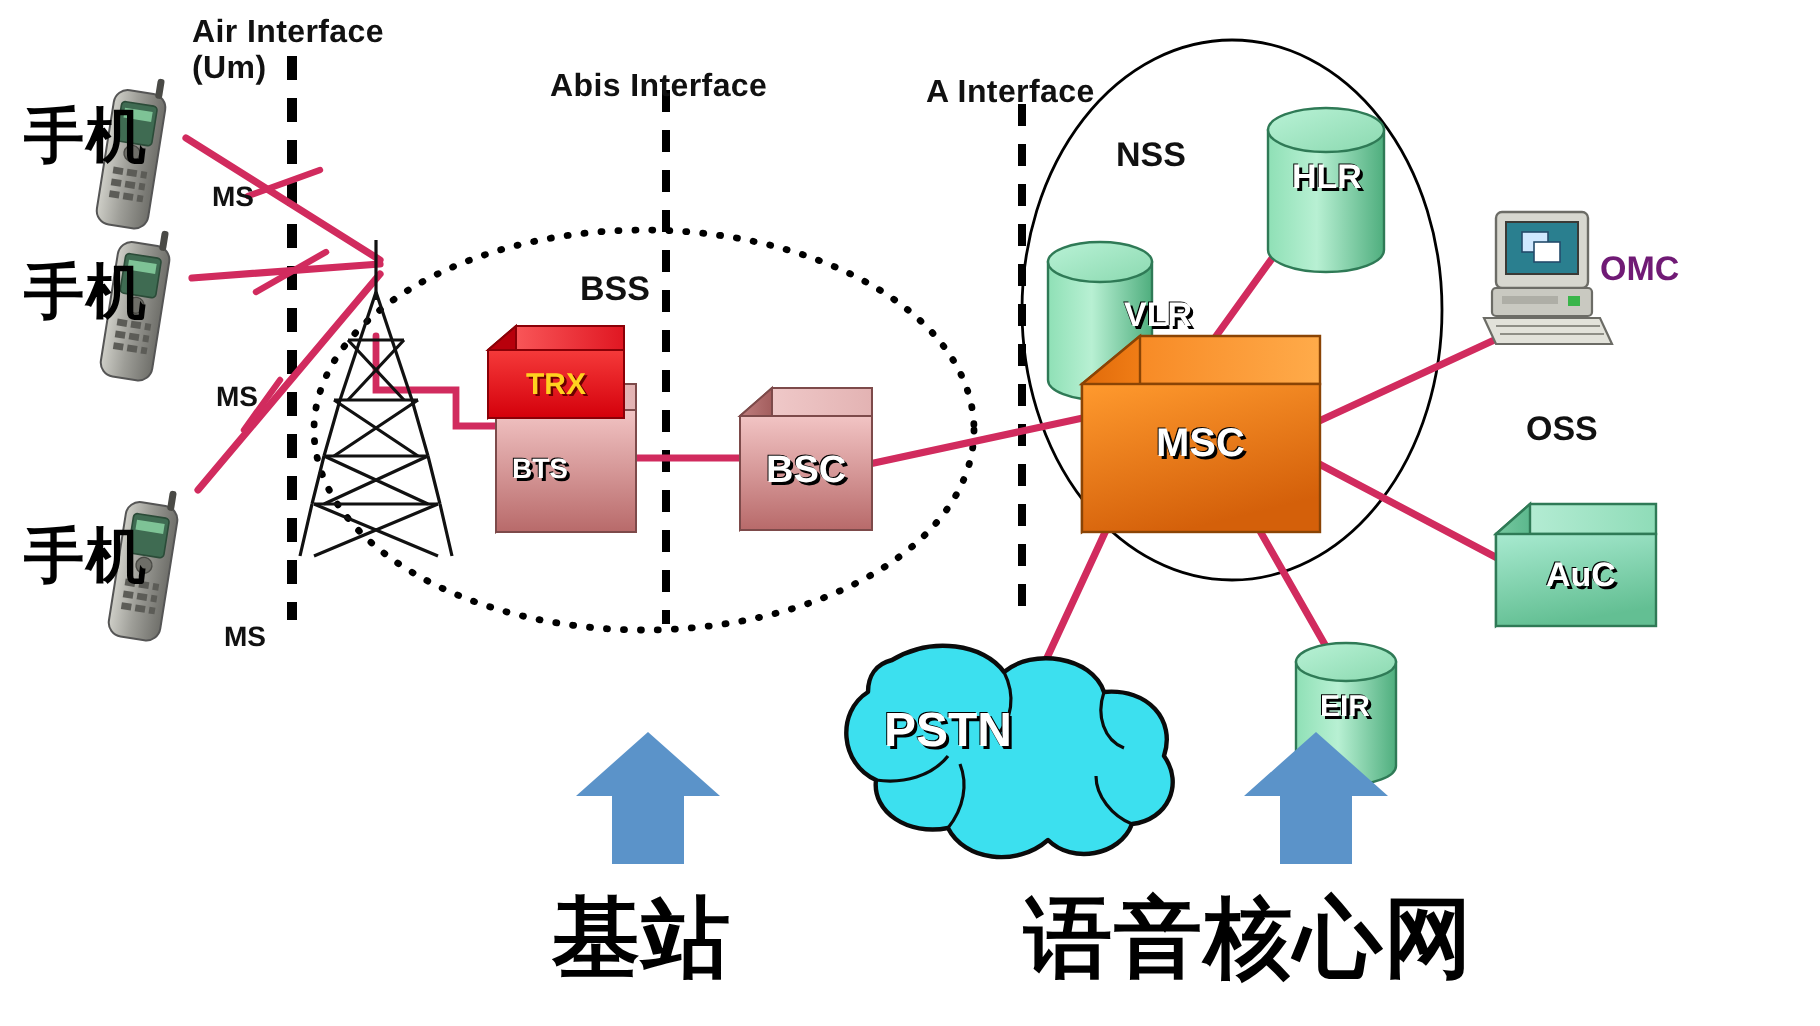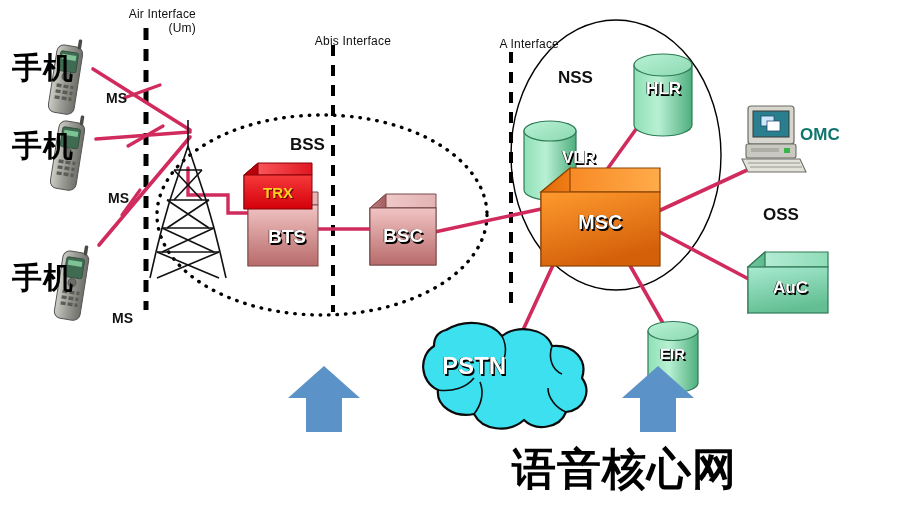--- a/index.html
+++ b/index.html
@@ -1,20 +1,20 @@
 <!DOCTYPE html>
 <html><head>
 <meta charset="utf-8">
 <style>
   html,body{margin:0;padding:0;background:#ffffff;}
   body{font-family:"Liberation Sans","DejaVu Sans",sans-serif;}
   #stage{position:relative;width:910px;height:513px;background:#fff;overflow:hidden;}
   #svg-layer{position:absolute;left:0;top:0;width:910px;height:513px;}
   .lbl{position:absolute;color:#111;white-space:nowrap;}
-  .iface-lbl{font-size:12px;font-weight:normal;text-align:right;line-height:1.15;letter-spacing:.2px;}
+  .iface-lbl{font-size:16px;font-weight:bold;text-align:left;line-height:1.15;letter-spacing:.2px;}
   .grp-lbl{font-size:17px;font-weight:bold;color:#111;}
   .ms-lbl{font-size:14px;font-weight:bold;color:#111;padding-left:36px;}
   .cn-big{font-size:44px;font-weight:bold;color:#000;letter-spacing:1px;}
   .cn-han{font-size:25px;font-weight:bold;color:#000;}
   .cn-ms{font-size:30px;font-weight:bold;color:#000;letter-spacing:1px;}
   .node-txt{position:absolute;font-weight:bold;color:#fff;text-shadow:1.5px 1.5px 0 #000,-0.5px -0.5px 0 #000;pointer-events:none;}
 </style>
 </head>
 <body>
 
@@ -296,25 +296,26 @@
   <div class="lbl cn-ms" style="left:12px;top:48px;">手机</div>
   <div class="lbl ms-lbl" style="left:70px;top:90px;">MS</div>
 
   <div class="lbl cn-ms" style="left:12px;top:126px;">手机</div>
   <div class="lbl ms-lbl" style="left:72px;top:190px;">MS</div>
 
   <div class="lbl cn-ms" style="left:12px;top:258px;">手机</div>
   <div class="lbl ms-lbl" style="left:76px;top:310px;">MS</div>
 
   <div class="node-txt" style="left:263px;top:184px;font-size:15px;color:#ffd21f;text-shadow:1.2px 1.2px 0 #6b0000;">TRX</div>
-  <div class="node-txt" style="left:268px;top:226px;font-size:19px;">BTS</div>
+  <div class="node-txt" style="left:256px;top:226px;font-size:14px;">BTS</div>
   <div class="node-txt" style="left:383px;top:225px;font-size:19px;">BSC</div>
   <div class="node-txt" style="left:578px;top:211px;font-size:20px;">MSC</div>
   <div class="node-txt" style="left:646px;top:79px;font-size:17px;">HLR</div>
   <div class="node-txt" style="left:535px;top:148px;font-size:17px;margin-left:27px;">VLR</div>
   <div class="node-txt" style="left:660px;top:345px;font-size:15px;">EIR</div>
   <div class="node-txt" style="left:773px;top:278px;font-size:17px;">AuC</div>
-  <div class="lbl" style="left:800px;top:125px;font-size:17px;font-weight:bold;color:#0f766e;">OMC</div>
+  <div class="lbl" style="left:800px;top:125px;font-size:17px;font-weight:bold;color:#701a75;">OMC</div>
   <div class="node-txt" style="left:442px;top:352px;font-size:24px;">PSTN</div>
 
+  <div class="lbl cn-big" style="left:276px;top:440px;">基站</div>
   <div class="lbl cn-big" style="left:512px;top:440px;">语音核心网</div>
 
 </div>
 
 </body></html>

